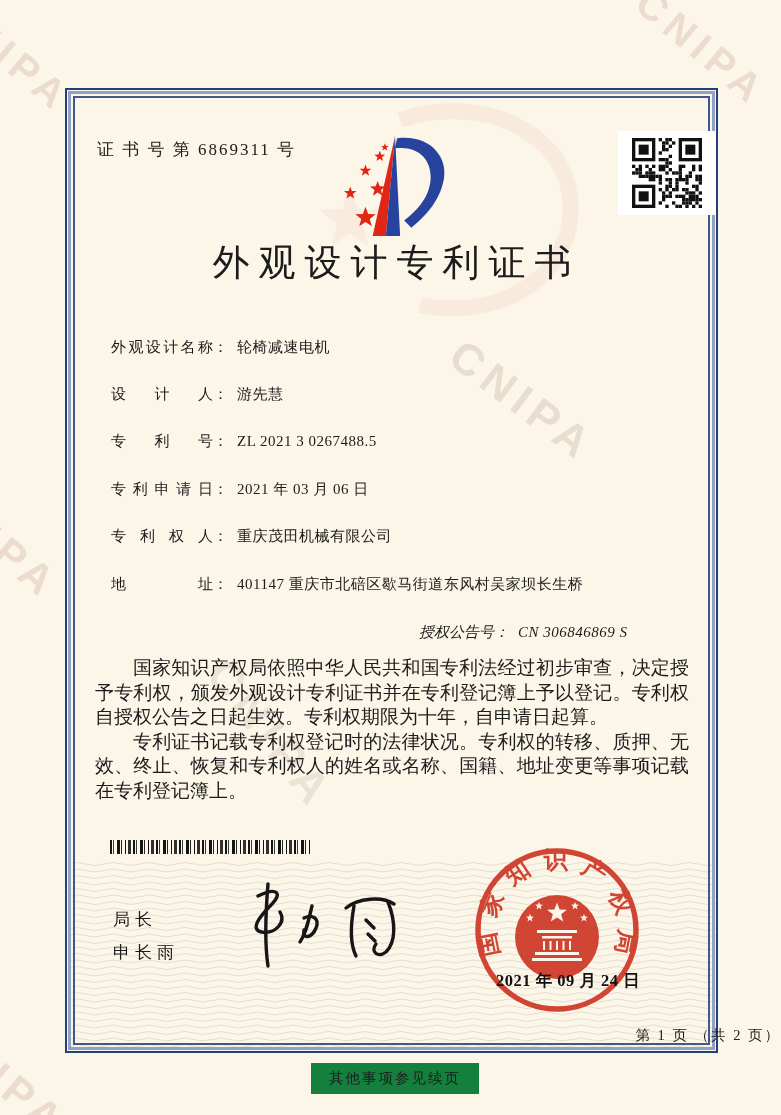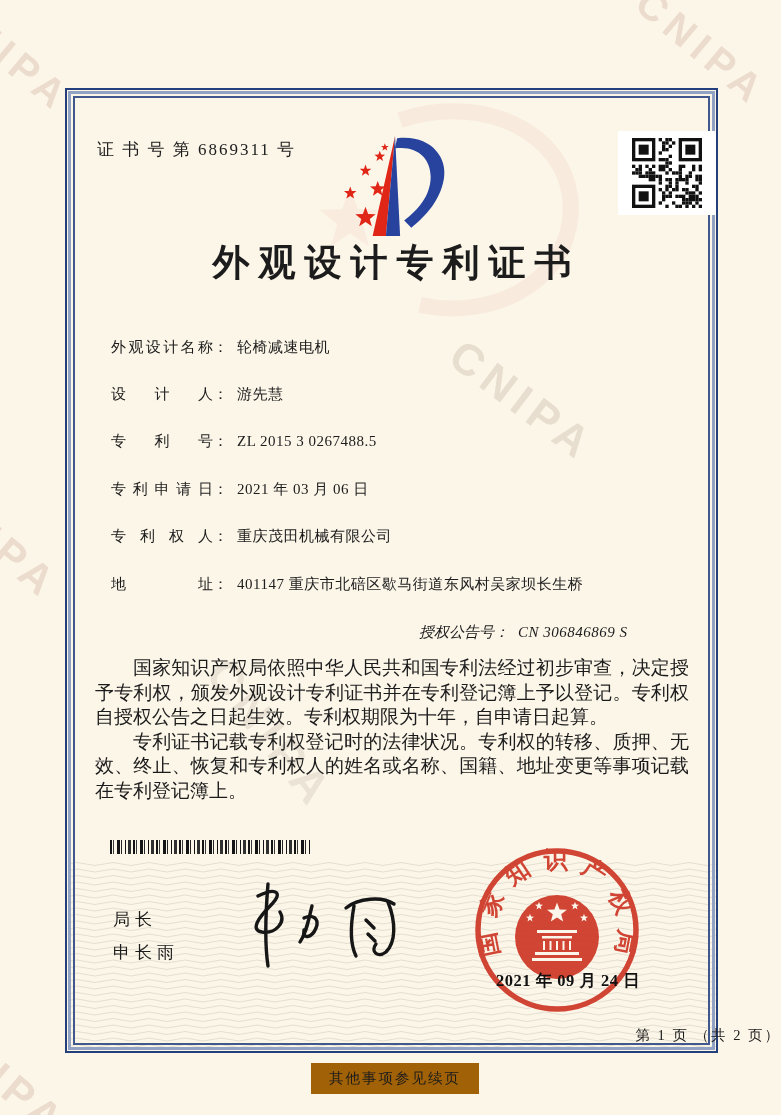--- a/index.html
+++ b/index.html
@@ -19,39 +19,39 @@
   
   .frame{position:absolute;left:65px;top:88px;width:653px;height:965px;border:2px solid #24407c;
          padding:1px;box-sizing:border-box;z-index:2;}
   .frame2{width:100%;height:100%;border:3px solid #92a2c5;box-sizing:border-box;padding:2px;}
   .frame3{width:100%;height:100%;border:2px solid #41588f;box-sizing:border-box;}
   .abs{position:absolute;z-index:3;}
   .cert-no{left:97px;top:138px;font-size:17px;letter-spacing:2px;}
   .logo{left:331px;top:130px;}
   .qr-patch{left:618px;top:131px;width:98px;height:84px;background:#ffffff;display:flex;
             align-items:center;justify-content:center;}
-  .title{left:12px;right:0;top:238px;text-align:center;font-size:37px;font-weight:bold;letter-spacing:9px;}
+  .title{left:12px;right:0;top:238px;text-align:center;font-size:37px;font-weight:normal;letter-spacing:9px;}
   .field-row{position:absolute;left:111px;font-size:15px;z-index:3;white-space:nowrap;}
   .flabel{display:inline-block;width:102px;text-align:justify;text-align-last:justify;vertical-align:bottom;}
   .fvalue{margin-left:9px;letter-spacing:.5px;}
   .fr1{top:338px}.fr2{top:385px}.fr3{top:432px}.fr4{top:480px}.fr5{top:527px}.fr6{top:575px}.fr7{top:623px}
   .grant-right{position:absolute;left:308px;top:0;font-style:italic;}
   .paras{left:95px;top:656px;width:594px;font-size:19px;line-height:24.5px;text-align:justify;}
   .paras p{margin:0;text-indent:2em;}
   .barcode{left:110px;top:840px;width:202px;height:14px;z-index:4;
     background:repeating-linear-gradient(90deg,#141414 0 2px,transparent 2px 3px,#3a3a3a 3px 4px,
       transparent 4px 7px,#141414 7px 10px,transparent 10px 11px,#262626 11px 12px,transparent 12px 15px,
       #141414 15px 16px,transparent 16px 18px,#303030 18px 21px,transparent 21px 23px);}
   .signer-title{left:113px;top:908px;font-size:17px;letter-spacing:5px;z-index:4;}
   .signer-name{left:113px;top:941px;font-size:17px;letter-spacing:5px;z-index:4;}
   .sig{left:228px;top:878px;z-index:4;}
   .seal{left:470px;top:843px;z-index:5;opacity:.93;}
   .seal-date{left:496px;top:970px;font-size:16.5px;font-weight:600;letter-spacing:.5px;z-index:6;color:#111;}
   .page-num{left:0;right:0;top:1026px;text-align:right;font-size:14.5px;letter-spacing:2px;z-index:4;}
-  .note{left:311px;top:1063px;width:168px;background:#a16207;text-align:center;font-size:14.5px;
+  .note{left:311px;top:1063px;width:168px;background:#15803d;text-align:center;font-size:14.5px;
         letter-spacing:2px;padding:6px 0;z-index:3;}
   .waves{position:absolute;left:68px;top:860px;z-index:2;}
   .waves path{fill:none;stroke:#d5cec2;stroke-width:1;opacity:.6;}
   .seal-ring{fill:none;stroke:#ce3827;stroke-width:5.5;}
   .seal-txt{font-size:24px;font-weight:bold;fill:#ce3827;letter-spacing:2px;}
 </style>
 </head>
 <body>
 
 <div class="page">
@@ -264,21 +264,21 @@
 
   <div class="abs title">外观设计专利证书</div>
 
   <div class="field-row fr1">
     <span class="flabel">外观设计名称</span><span>：</span><span class="fvalue">轮椅减速电机</span>
   </div>
   <div class="field-row fr2">
     <span class="flabel">设计人</span><span>：</span><span class="fvalue">游先慧</span>
   </div>
   <div class="field-row fr3">
-    <span class="flabel">专利号</span><span>：</span><span class="fvalue">ZL 2015 3 0267488.5</span>
+    <span class="flabel">专利号</span><span>：</span><span class="fvalue">ZL 2021 3 0267488.5</span>
   </div>
   <div class="field-row fr4">
     <span class="flabel">专利申请日</span><span>：</span><span class="fvalue">2021 年 03 月 06 日</span>
   </div>
   <div class="field-row fr5">
     <span class="flabel">专利权人</span><span>：</span><span class="fvalue">重庆茂田机械有限公司</span>
   </div>
   <div class="field-row fr6">
     <span class="flabel">地址</span><span>：</span><span class="fvalue">401147 重庆市北碚区歇马街道东风村吴家坝长生桥</span>
   </div>

